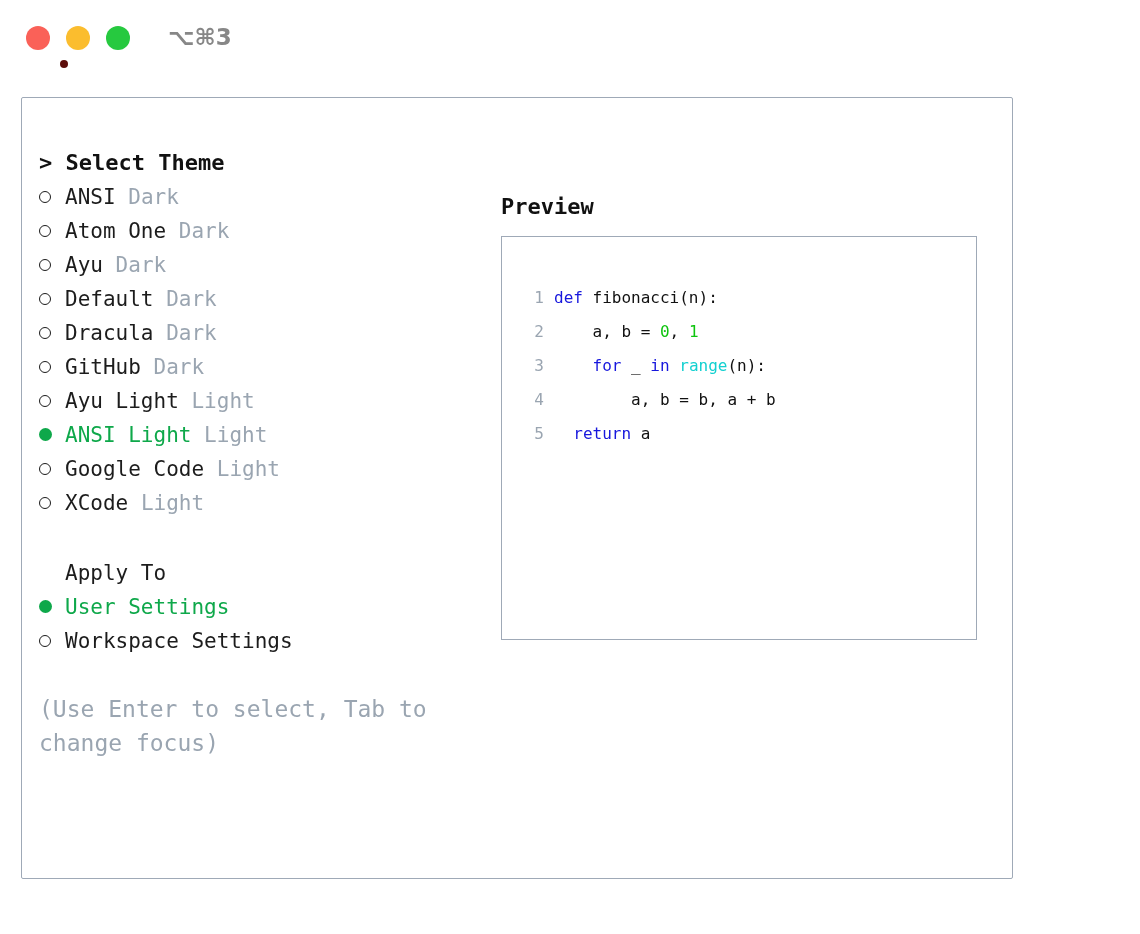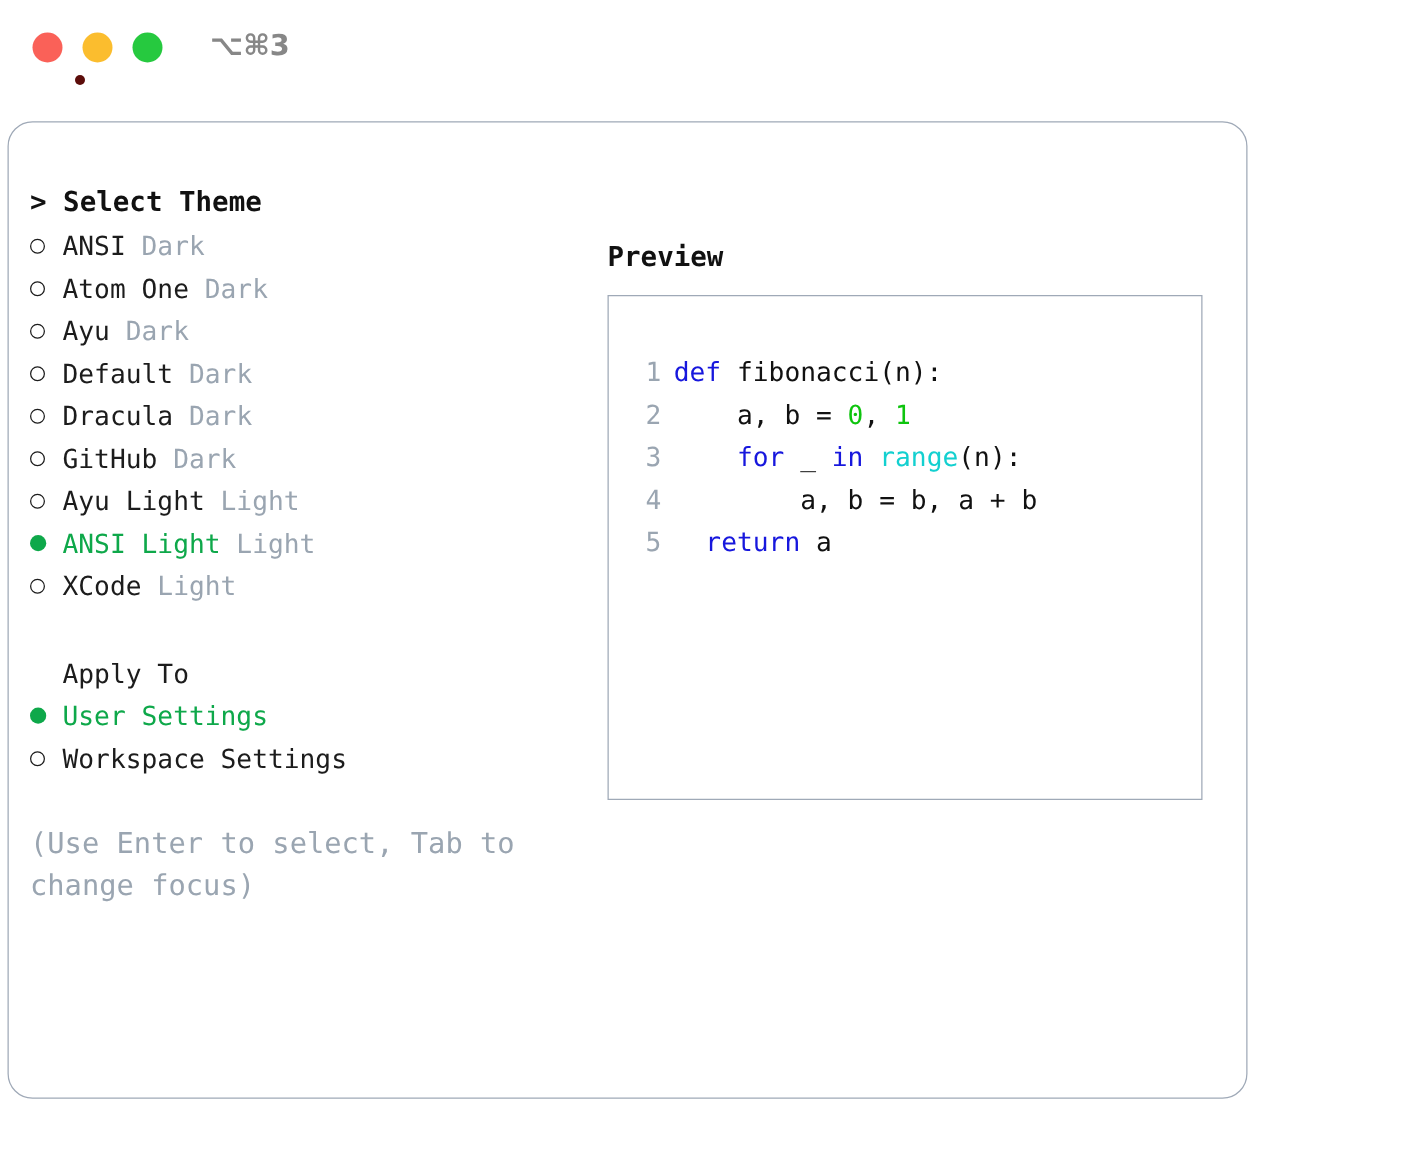--- a/index.html
+++ b/index.html
@@ -57,26 +57,26 @@
     font-size: 23px;
     font-weight: bold;
     color: #878787;
     letter-spacing: 0px;
     font-family: "DejaVu Sans", "Liberation Sans", sans-serif;
   }
 
   
   #panel {
     position: absolute;
-    left: 6px;
+    left: 21px;
     top: 97px;
     width: 992px;
     height: 782px;
     border: 1.5px solid #9fa9b7;
-    border-radius: 20px;
+    border-radius: 2px;
     box-sizing: border-box;
     background: #ffffff;
   }
 
   
   #left-col {
     position: absolute;
     left: 17px;
     top: 48px;
     width: 450px;
@@ -172,21 +172,21 @@
   #code-area {
     position: absolute;
     left: 18px;
     top: 44px;
     width: 440px;
   }
 
   .code-line {
     height: 34px;
     line-height: 34px;
-    font-size: 21px;
+    font-size: 16px;
     white-space: pre;
     color: #111111;
   }
   .code-line .ln {
     display: inline-block;
     width: 24px;
     text-align: right;
     color: #9aa5b1;
     margin-right: 10px;
   }
@@ -221,20 +221,21 @@
       <div id="select-theme-header">&gt; Select Theme</div>
       <div id="theme-list">
           <div class="theme-row"><span class="bullet"><span class="ring"></span></span><span class="tname">ANSI</span><span> </span><span class="tvariant">Dark</span></div>
           <div class="theme-row"><span class="bullet"><span class="ring"></span></span><span class="tname">Atom One</span><span> </span><span class="tvariant">Dark</span></div>
           <div class="theme-row"><span class="bullet"><span class="ring"></span></span><span class="tname">Ayu</span><span> </span><span class="tvariant">Dark</span></div>
           <div class="theme-row"><span class="bullet"><span class="ring"></span></span><span class="tname">Default</span><span> </span><span class="tvariant">Dark</span></div>
           <div class="theme-row"><span class="bullet"><span class="ring"></span></span><span class="tname">Dracula</span><span> </span><span class="tvariant">Dark</span></div>
           <div class="theme-row"><span class="bullet"><span class="ring"></span></span><span class="tname">GitHub</span><span> </span><span class="tvariant">Dark</span></div>
           <div class="theme-row"><span class="bullet"><span class="ring"></span></span><span class="tname">Ayu Light</span><span> </span><span class="tvariant">Light</span></div>
           <div class="theme-row selected"><span class="bullet"><span class="fill"></span></span><span class="tname">ANSI Light</span><span> </span><span class="tvariant">Light</span></div>
+          <div class="theme-row"><span class="bullet"><span class="ring"></span></span><span class="tname">Google Code</span><span> </span><span class="tvariant">Light</span></div>
           <div class="theme-row"><span class="bullet"><span class="ring"></span></span><span class="tname">XCode</span><span> </span><span class="tvariant">Light</span></div>
         </div>
 
       <div id="apply-header">Apply To</div>
       <div id="apply-list">
           <div class="theme-row selected"><span class="bullet"><span class="fill"></span></span><span class="tname">User Settings</span></div>
           <div class="theme-row"><span class="bullet"><span class="ring"></span></span><span class="tname">Workspace Settings</span></div>
         </div>
 
       <div id="hint">(Use Enter to select, Tab to change focus)</div>

